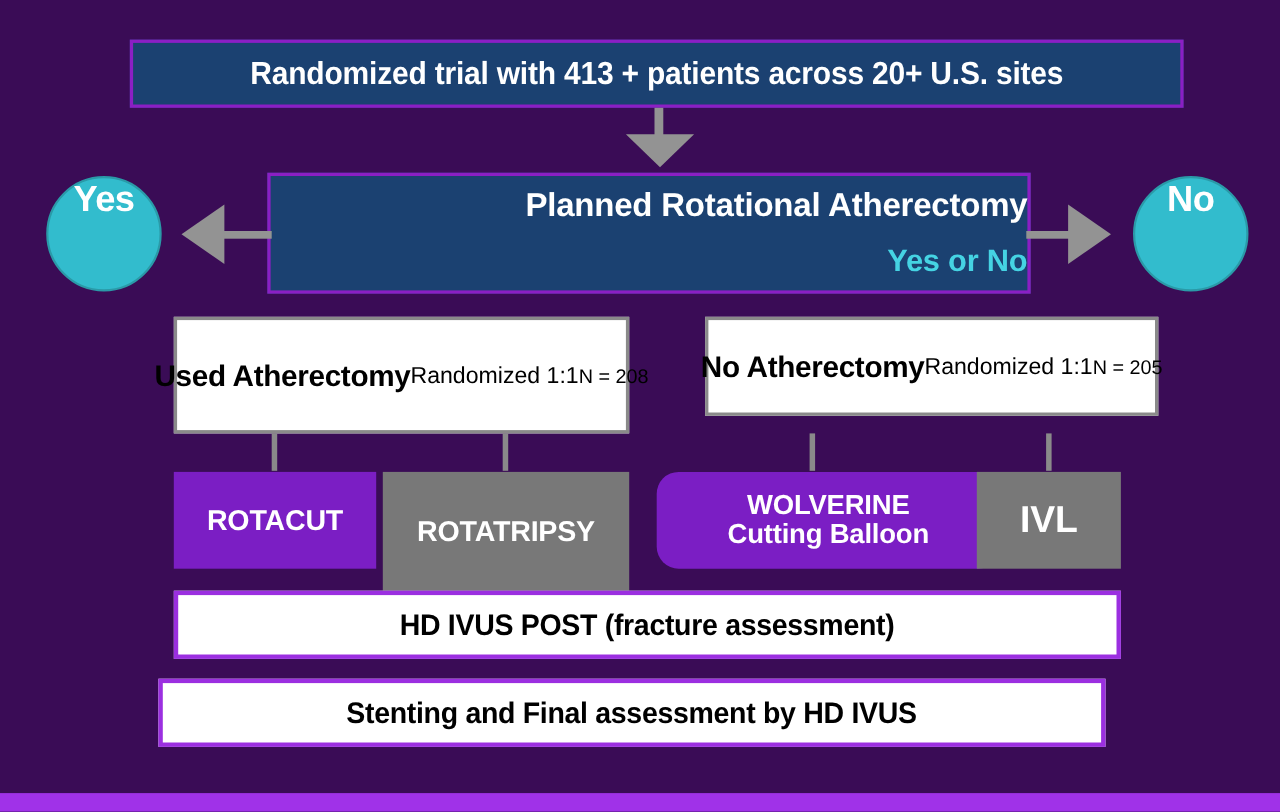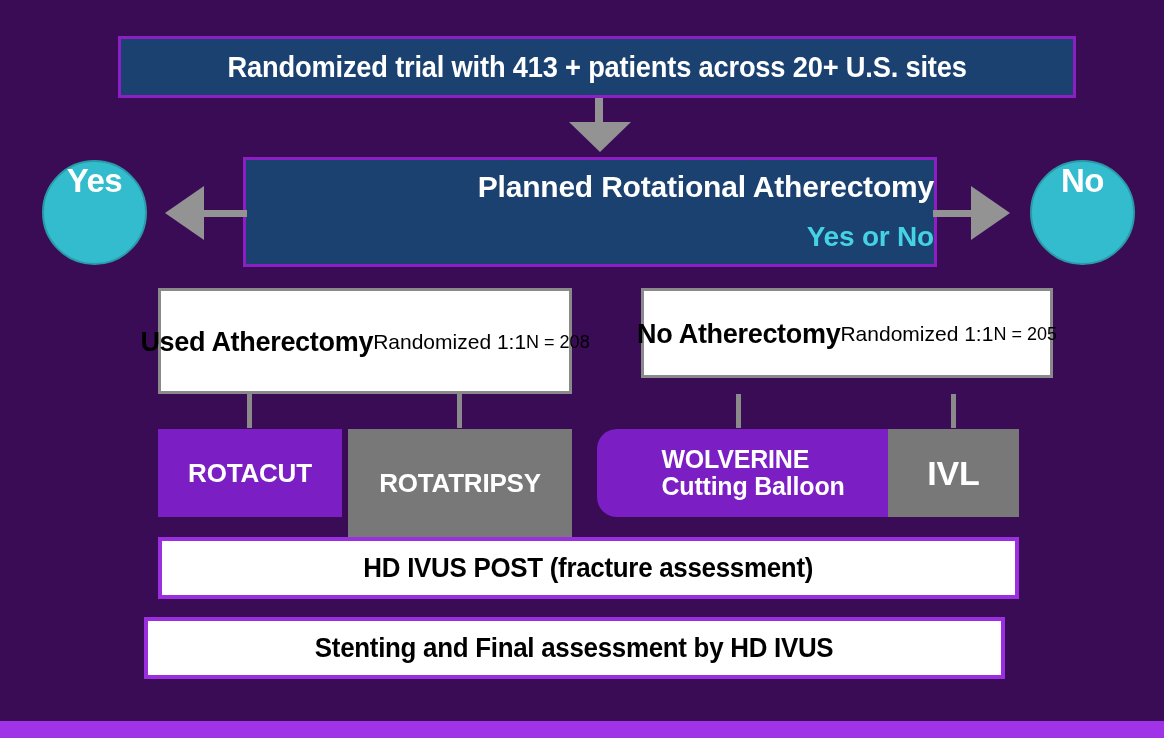--- a/index.html
+++ b/index.html
@@ -202,21 +202,21 @@
     width: 5px;
     height: 34px;
     background: #8a8a8a;
   }
 
   
   .treat {
     display: flex;
     align-items: center;
     justify-content: center;
-    text-align: left;
+    text-align: center;
   }
   .treat .tlbl {
     color: #ffffff;
     font-size: 26px;
     font-weight: bold;
     letter-spacing: -0.2px;
     line-height: 1.08;
     white-space: pre-line;
   }
   .treat-purple { background: #7b1ec4; }

